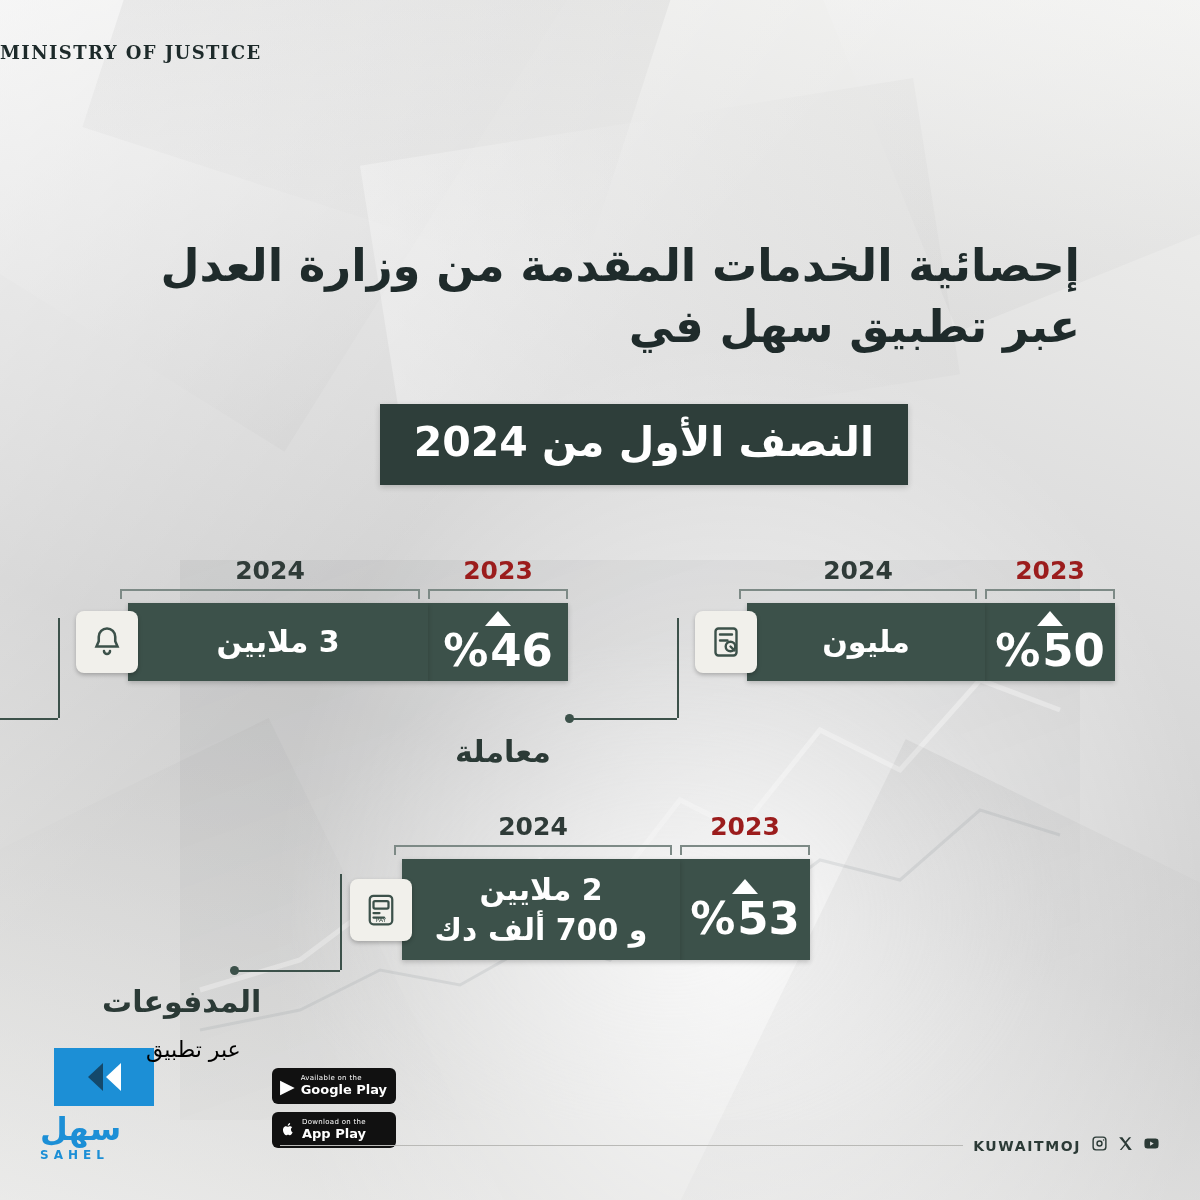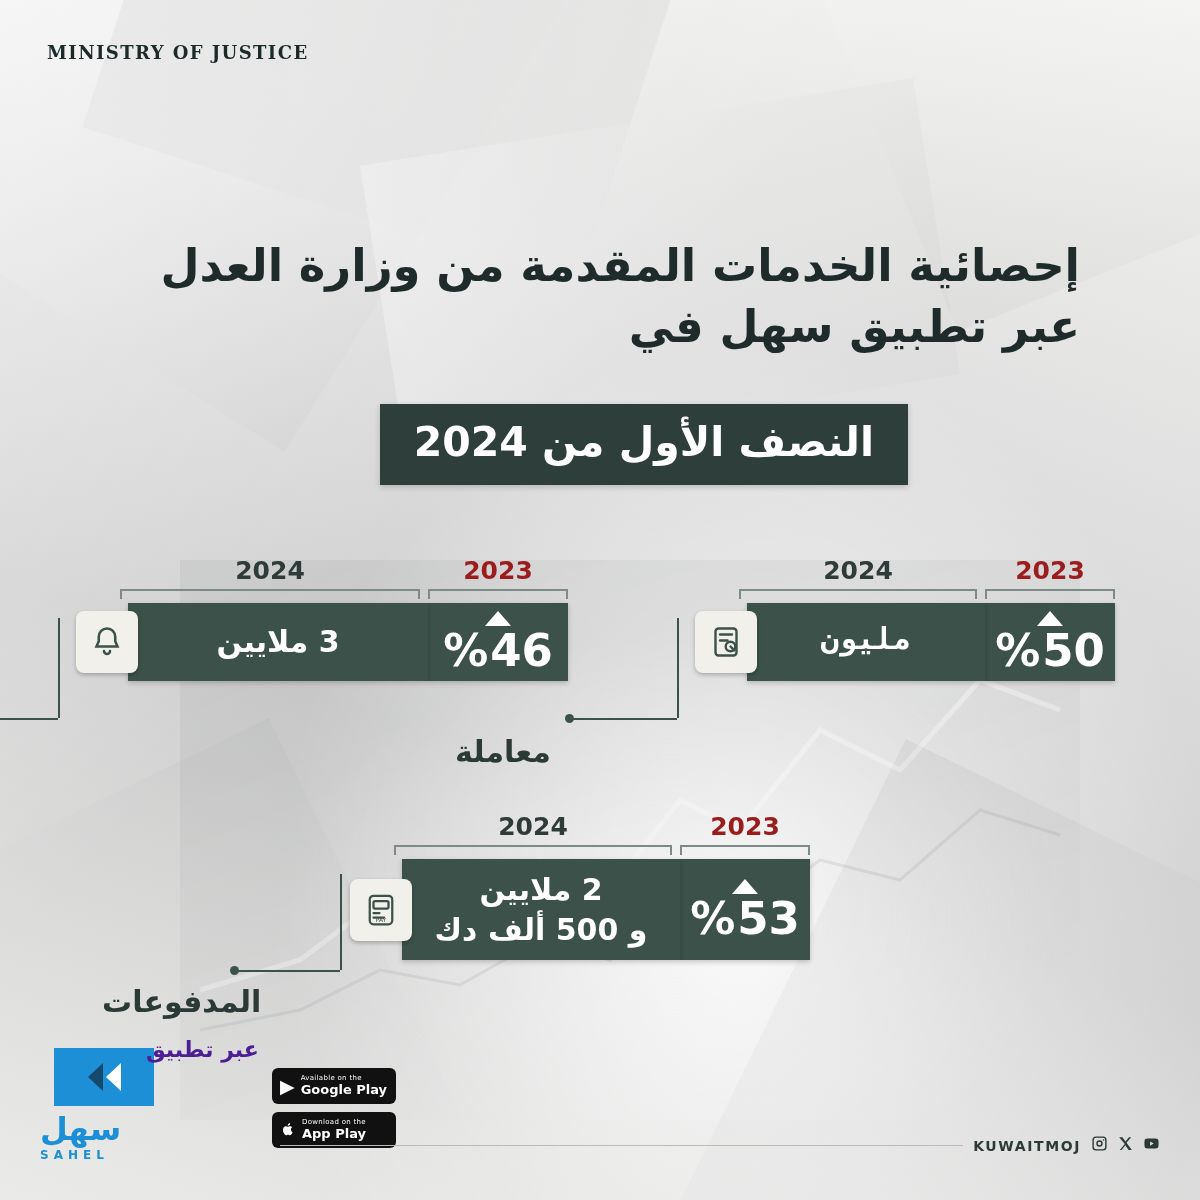--- a/index.html
+++ b/index.html
@@ -55,21 +55,21 @@
   }
   .hdr-row { display: flex; align-items: center; gap: 14px; }
   .moj-ar {
     font-family: "DejaVu Serif", "Liberation Serif", serif;
     font-size: 38px; font-weight: bold; color: #1d2a2a;
     letter-spacing: -1px;
   }
   .moj-en {
     font-family: "DejaVu Serif", "Liberation Serif", serif;
     font-size: 18px; font-weight: bold; letter-spacing: 1.4px;
-    color: #1d2a2a; margin-top: 8px; margin-right: 8px; padding-left: 47px;
+    color: #1d2a2a; margin-top: 8px; margin-right: 8px;
   }
   
   .emblem { width: 74px; height: 90px; position: relative; }
   .emblem .falcon {
     position: absolute; left: 0; top: 0; width: 74px; height: 66px;
     border-radius: 50%;
     background: radial-gradient(circle at 40% 35%, #c8b480 0%, #9c8a55 55%, #6e6135 100%);
     box-shadow: inset 0 0 6px rgba(0,0,0,.4);
   }
   .emblem .shield {
@@ -173,21 +173,21 @@
     border-top: 14px solid transparent; border-bottom: 14px solid transparent;
     border-right: 15px solid #fff;
   }
   .chev.dark { border-right-color: #14496b; }
   .sahel-ar {
     font-size: 32px; font-weight: bold; color: #1c8fd6; margin-top: 4px; direction: rtl;
   }
   .sahel-en { font-size: 12px; letter-spacing: 5px; color: #1c8fd6; font-weight: bold; }
 
   #stores { position: absolute; left: 146px; bottom: 44px; width: 250px; direction: rtl; }
-  .via { font-size: 22px; font-weight: bold; color: #4c1d95; text-align: left; margin-bottom: 6px; }
+  .via { font-size: 22px; font-weight: normal; color: #000000; text-align: left; margin-bottom: 6px; }
   .store-btn {
     width: 124px; height: 36px; background: #111; border-radius: 6px;
     display: flex; align-items: center; gap: 6px; padding: 0 8px;
     margin-left: auto; margin-bottom: 8px; direction: ltr;
   }
   .store-btn .glyph { color: #fff; font-size: 19px; line-height: 1; }
   .store-txt { color: #fff; line-height: 1.1; }
   .store-txt .small { font-size: 7px; display: block; letter-spacing: .3px; }
   .store-txt .big { font-size: 13px; font-weight: bold; display: block; }
 
@@ -283,21 +283,21 @@
     </div>
   </div>
   <div class="cards">
     <div class="card pct" style="width:130px;">
       <div class="tri"></div>
       <div style="display:flex; align-items:baseline; gap:2px; direction:ltr;">
         <span class="pct-val">%</span>
         <span class="pct-val">50</span>
       </div>
     </div>
-    <div class="card big" style="width:238px; flex-direction:column; gap:2px;font-family:Liberation Mono, monospace;">
+    <div class="card big" style="width:238px; flex-direction:column; gap:2px;">
       <span>مليون</span>
     </div>
     <div class="icon-box">
       <svg viewBox="0 0 24 24" fill="none" stroke="#3c514a" stroke-width="1.6" stroke-linecap="round">
         <rect x="5" y="3" width="14" height="18" rx="2"></rect>
         <path d="M8 7h8M8 11h5"></path>
         <circle cx="15" cy="15" r="3.2"></circle>
         <path d="M15 15l2.6 2.6"></path>
       </svg>
     </div>
@@ -328,21 +328,21 @@
   <div class="cards">
     <div class="card pct" style="width:130px;">
       <div class="tri"></div>
       <div style="display:flex; align-items:baseline; gap:2px; direction:ltr;">
         <span class="pct-val">%</span>
         <span class="pct-val">53</span>
       </div>
     </div>
     <div class="card big" style="width:278px; flex-direction:column; gap:2px;">
       <span>2 ملايين</span>
-      <span>و 500 ألف دك</span>
+      <span>و 700 ألف دك</span>
     </div>
     <div class="icon-box">
       <svg viewBox="0 0 24 24" fill="none" stroke="#3c514a" stroke-width="1.5" stroke-linecap="round">
         <rect x="4.5" y="2.5" width="15" height="19" rx="2.5"></rect>
         <rect x="7" y="6" width="10" height="5" rx="1"></rect>
         <path d="M7 14h4M7 17h7"></path>
         <text x="12" y="20" font-size="4" fill="#3c514a" stroke="none" text-anchor="middle">PAY</text>
       </svg>
     </div>
   </div>

